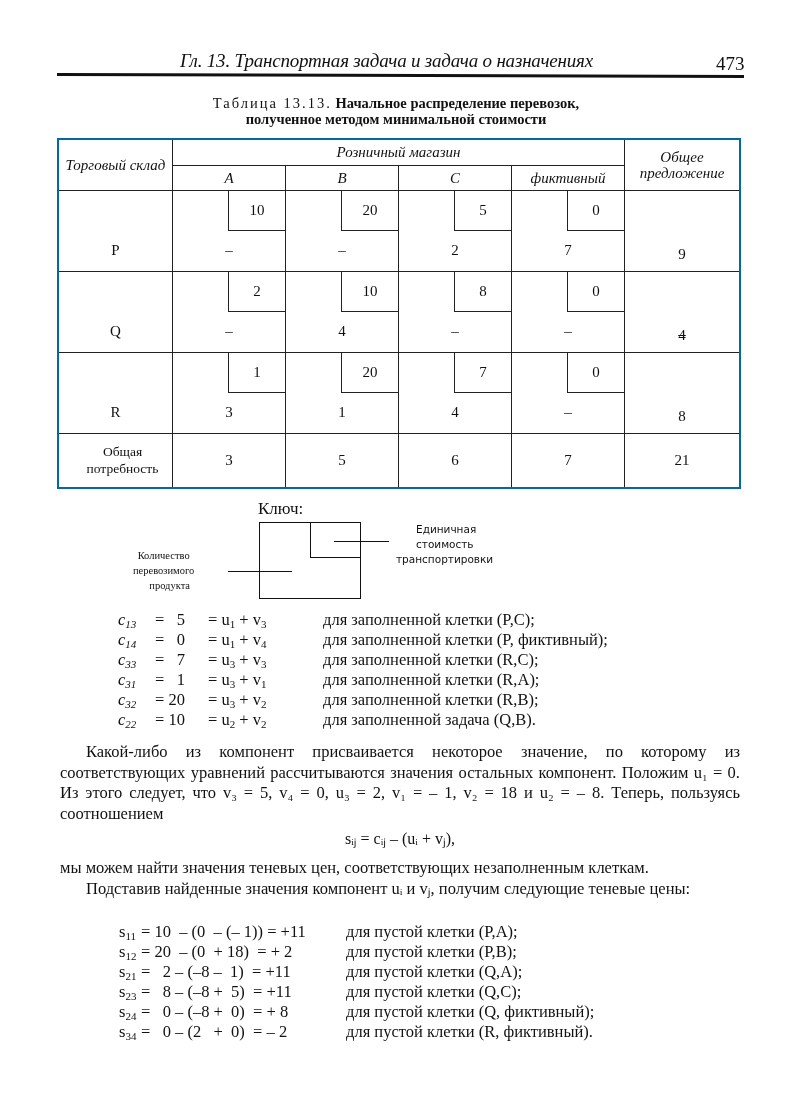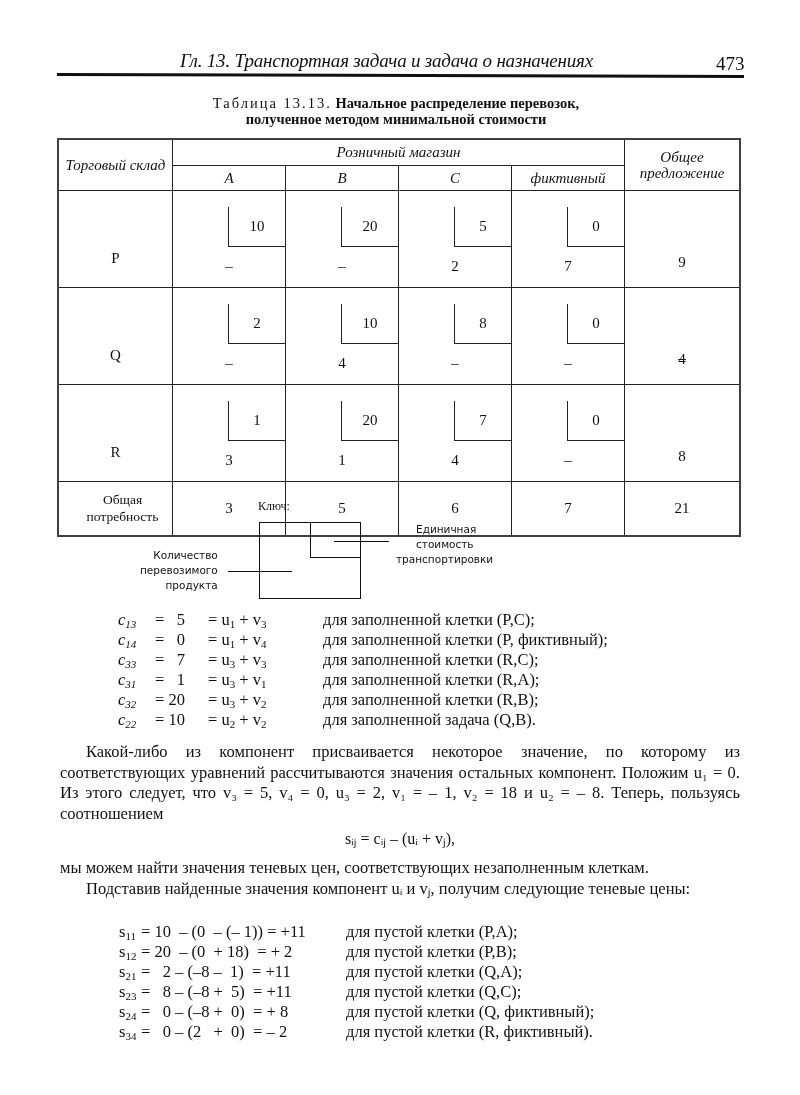--- a/index.html
+++ b/index.html
@@ -7,42 +7,42 @@
          font-family:"Liberation Serif", serif; }
   .abs { position:absolute; }
   .running-head { left:180px; top:50px; font-style:italic; font-size:19px; font-family:"Liberation Serif", serif; letter-spacing:-0.2px; }
   .page-num { left:710px; top:53px; font-size:19px;margin-left:6px; }
   .head-rule { left:57px; top:74px; width:687px; height:3px; background:#111; transform:rotate(0.15deg); }
   .caption { left:0; width:792px; text-align:center; font-size:14.5px; line-height:17px; font-weight:bold; }
   .caption .lbl { font-weight:normal; letter-spacing:2px; }
   .cap1 { top:95px; }
   .cap2 { top:111px; }
 
-  table.tt { position:absolute; left:57px; top:138px; border-collapse:collapse; border:2px solid #404040; }
+  table.tt { position:absolute; left:57px; top:138px; border-collapse:collapse; border:2px solid #0369a1; }
   table.tt td { border:1.3px solid #222; padding:0; text-align:center; vertical-align:middle; font-size:15px; }
   .hdr { font-style:italic; font-size:14.5px; line-height:16px; }
-  .cellwrap { position:relative; width:100%; height:80px;margin-top:16px; }
+  .cellwrap { position:relative; width:100%; height:80px; }
   .costbox { position:absolute; right:0; top:0; width:56px; height:39px; border-left:1.3px solid #222; border-bottom:1.3px solid #222;
              display:flex; align-items:center; justify-content:center; font-size:15px; }
   .qty { position:absolute; left:0; right:0; bottom:12px; text-align:center; font-size:15px; }
   .rowlbl { position:relative; height:80px; }
   .rowlbl span { position:absolute; left:0; right:0; bottom:12px; text-align:center; font-size:15px; }
   .supply { position:relative; height:80px; }
   .supply span { position:absolute; left:0; right:0; bottom:8px; text-align:center; font-size:15px; }
   .strike { text-decoration:line-through; }
   .totlbl { text-align:center; padding-left:14px !important; font-size:13.5px !important; line-height:17px; }
 
-  .key-title { left:258px; top:499px; font-size:12px; }
+  .key-title { left:258px; top:499px; font-size:17px; }
   .key-box { left:259px; top:522px; width:100px; height:75px; border:1.3px solid #111; }
   .key-inner { left:310px; top:522px; width:49px; height:35px; border-left:1.3px solid #111; border-bottom:1.3px solid #111; }
   .key-line1 { left:334px; top:541px; width:55px; height:1.3px; background:#111; }
   .key-line2 { left:228px; top:571px; width:64px; height:1.3px; background:#111; }
   .key-lbl { font-family:"DejaVu Sans", sans-serif; font-size:10.5px; line-height:15px; }
   .key-cost { left:412px; top:522px; }
-  .key-qty { left:140px; top:548px; text-align:right; }
+  .key-qty { left:133px; top:548px; text-align:center;font-family:Liberation Serif, serif; }
 
   .eq { font-size:16.5px; line-height:20px; white-space:nowrap; }
   .eq .c1 { position:absolute; left:0;font-style:italic; }
   .eq .c2 { position:absolute; left:37px; }
   .eq .c3 { position:absolute; left:90px; }
   .eq .c4 { position:absolute; left:205px; }
   sub { font-size:11px; vertical-align:-3px; line-height:0; }
 
   .para { left:60px; width:680px; font-size:16.5px; line-height:20.5px; text-align:justify; }
   .indent { text-indent:26px; }

